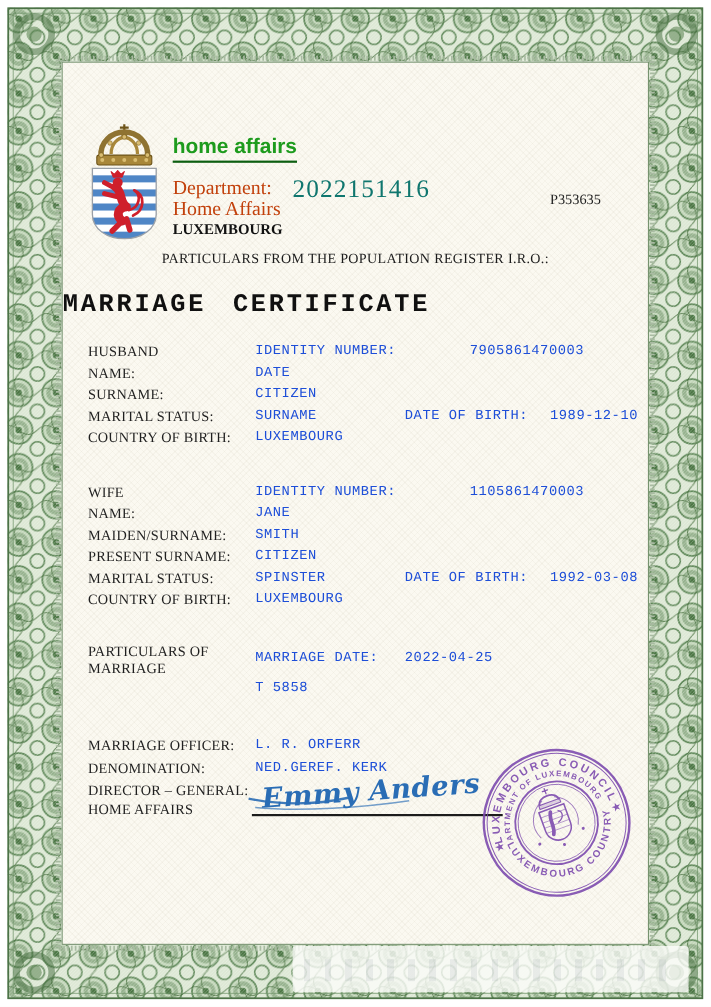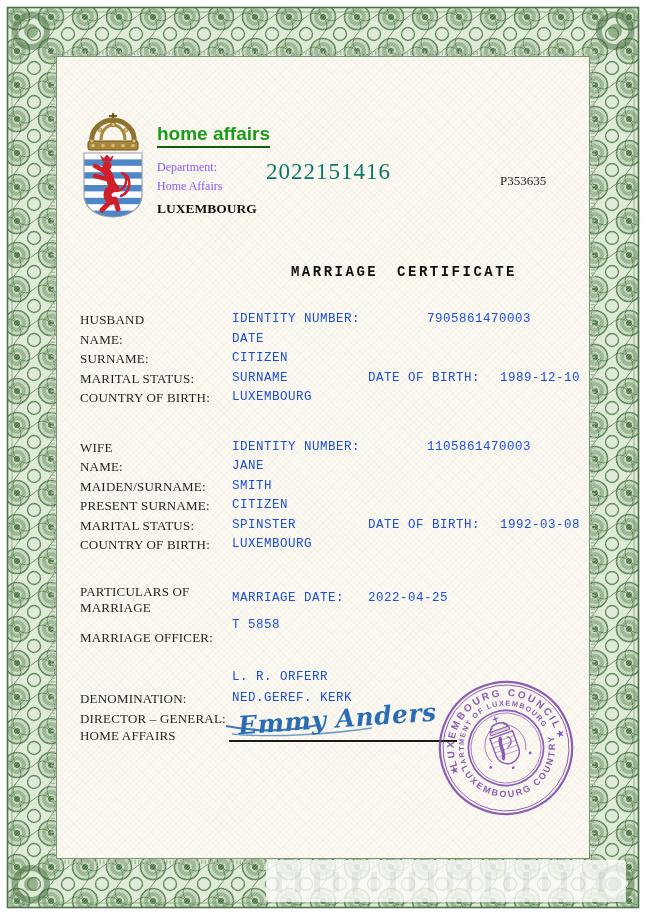--- a/index.html
+++ b/index.html
@@ -9,26 +9,26 @@
   .frame-svg{position:absolute;left:0;top:0;z-index:0;}
   .content-texture{position:absolute;left:57px;top:57px;width:532px;height:801px;z-index:1;
      background:
        repeating-linear-gradient(45deg, rgba(160,150,120,0.06) 0 1px, transparent 1px 4px),
        repeating-linear-gradient(-45deg, rgba(160,150,120,0.06) 0 1px, transparent 1px 4px);}
   .lbl{font-family:"Liberation Serif", serif;font-size:13px;color:#1f1f1f;letter-spacing:.2px;z-index:2;}
   .val{font-family:"Liberation Mono", monospace;font-size:12.5px;color:#1d4ed8;letter-spacing:.5px;z-index:2;}
   .logo{font-family:"Liberation Sans", sans-serif;font-weight:bold;font-size:19px;color:#1d9b1d;
         border-bottom:2px solid #0c5e10;padding-bottom:1px;z-index:2;}
   .refcode{font-size:13px;color:#222;text-align:left;width:90px;z-index:2;margin-top:36px;}
-  .dept{font-size:12px;color:#8b5cf6;z-index:2;}
+  .dept{font-size:18px;color:#c2410c;z-index:2;}
   .serial{font-size:23px;color:#0f766e;letter-spacing:1px;z-index:2;}
   .country-b{font-size:13.5px;font-weight:bold;color:#111;z-index:2;}
   .register-line{left:57px;width:532px;text-align:center;font-size:12.8px;color:#1c1c1c;letter-spacing:.3px;z-index:2;}
-  .doc-title{left:57px;width:460px;text-align:right;font-family:"Liberation Mono", monospace;
-        font-weight:bold;font-size:14px;color:#101010;letter-spacing:2.5px;word-spacing:8px;z-index:2;}
+  .doc-title{left:57px;width:460px;text-align:left;font-family:"Liberation Mono", monospace;
+        font-weight:bold;font-size:23px;color:#101010;letter-spacing:2.5px;word-spacing:8px;z-index:2;}
   .solemnised{left:57px;width:532px;text-align:center;font-size:12.8px;color:#1c1c1c;z-index:2;}
   .solemnised sup{font-size:0.62em;}
   .sig-line{left:229px;top:740px;width:228px;height:2px;background:#1c1c1c;z-index:2;}
   .sig-svg{left:222px;top:698px;z-index:2;}
   .stamp-svg{left:431px;top:673px;z-index:2;opacity:.88;}
   .arms-svg{left:71px;top:109px;z-index:2;}
   .watermark{left:266px;top:860px;width:360px;height:42px;background:rgba(252,252,250,0.8);
         border-radius:3px;z-index:3;}
   .watermark .ghost{position:absolute;left:10px;top:12px;right:14px;height:20px;opacity:.5;
         background:repeating-linear-gradient(90deg, rgba(125,135,150,.25) 0 6px, transparent 6px 19px);}
@@ -124,20 +124,21 @@
     </g>
     <path d="M13 44 H71 V86 C71 99 58 108 42 108 C26 108 13 99 13 86 Z" fill="none" stroke="#9aa0a8" stroke-width="1.2"></path>
   </svg>
 
   <span class="abs logo" style="left:157px;top:123px">home affairs</span>
   <span class="abs refcode" style="left:500px;top:137px">P353635</span>
   <span class="abs dept" style="left:157px;top:160px">Department:</span>
   <span class="abs dept" style="left:157px;top:179px">Home Affairs</span>
   <span class="abs serial" style="left:266px;top:159px">2022151416</span>
   <span class="abs country-b" style="left:157px;top:201px">LUXEMBOURG</span>
+  <span class="abs register-line" style="top:228px">PARTICULARS FROM THE POPULATION REGISTER I.R.O.:</span>
   <span class="abs doc-title" style="top:264px">MARRIAGE CERTIFICATE</span>
 
   <span class="abs lbl" style="left:80px;top:312px">HUSBAND</span>
   <span class="abs val" style="left:232px;top:312px">IDENTITY NUMBER:</span>
   <span class="abs val" style="left:427px;top:312px">7905861470003</span>
   <span class="abs lbl" style="left:80px;top:332px">NAME:</span>
   <span class="abs val" style="left:232px;top:332px">DATE</span>
   <span class="abs lbl" style="left:80px;top:351px">SURNAME:</span>
   <span class="abs val" style="left:232px;top:351px">CITIZEN</span>
   <span class="abs lbl" style="left:80px;top:371px">MARITAL STATUS:</span>
@@ -163,21 +164,21 @@
   <span class="abs lbl" style="left:80px;top:537px">COUNTRY OF BIRTH:</span>
   <span class="abs val" style="left:232px;top:537px">LUXEMBOURG</span>
 
   <span class="abs lbl" style="left:80px;top:584px">PARTICULARS OF</span>
   <span class="abs lbl" style="left:80px;top:600px">MARRIAGE</span>
   <span class="abs val" style="left:232px;top:591px">MARRIAGE DATE:</span>
   <span class="abs val" style="left:368px;top:591px">2022-04-25</span>
   <span class="abs val" style="left:232px;top:618px">T 5858</span>
 
 
-  <span class="abs lbl" style="left:80px;top:630px">MARRIAGE OFFICER:</span>
+  <span class="abs lbl" style="left:80px;top:670px">MARRIAGE OFFICER:</span>
   <span class="abs val" style="left:232px;top:670px">L. R. ORFERR</span>
   <span class="abs lbl" style="left:80px;top:691px">DENOMINATION:</span>
   <span class="abs val" style="left:232px;top:691px">NED.GEREF. KERK</span>
   <span class="abs lbl" style="left:80px;top:711px">DIRECTOR – GENERAL:</span>
   <span class="abs lbl" style="left:80px;top:728px">HOME AFFAIRS</span>
 
   <svg class="abs sig-svg" width="215" height="46" viewBox="0 0 215 46">
     <path d="M4 28 C34 34 64 34 96 27" fill="none" stroke="#2a6db5" stroke-width="2.2" opacity=".9"></path>
     <path d="M10 36 C50 40 110 36 150 30" fill="none" stroke="#2a6db5" stroke-width="1.4" opacity=".65"></path>
     <text x="16" y="30" font-family="DejaVu Serif, serif" font-style="italic" font-weight="bold" font-size="25" fill="#2a6db5" letter-spacing="0.5" transform="rotate(-4 107 23)">Emmy Anderson</text>

